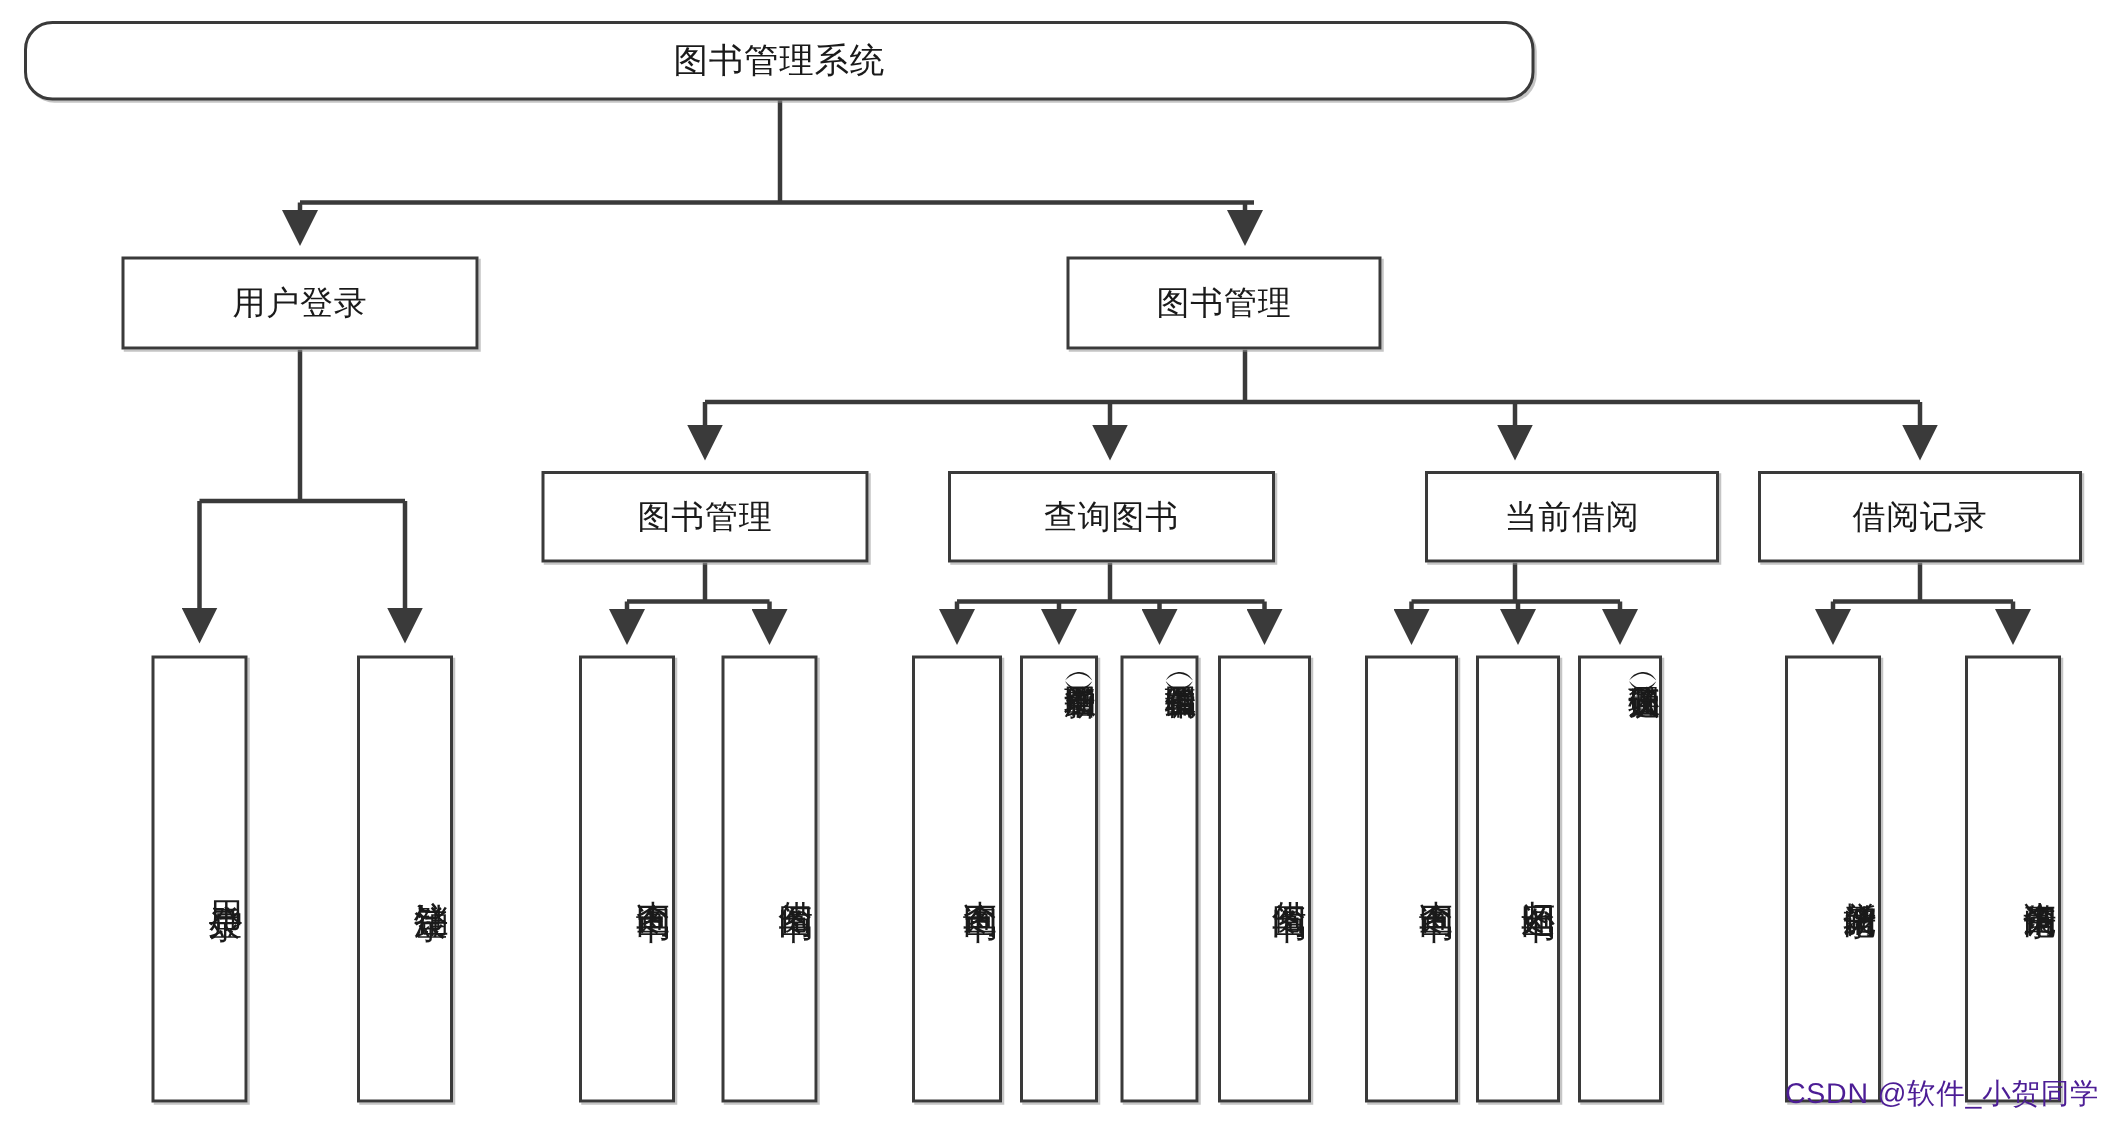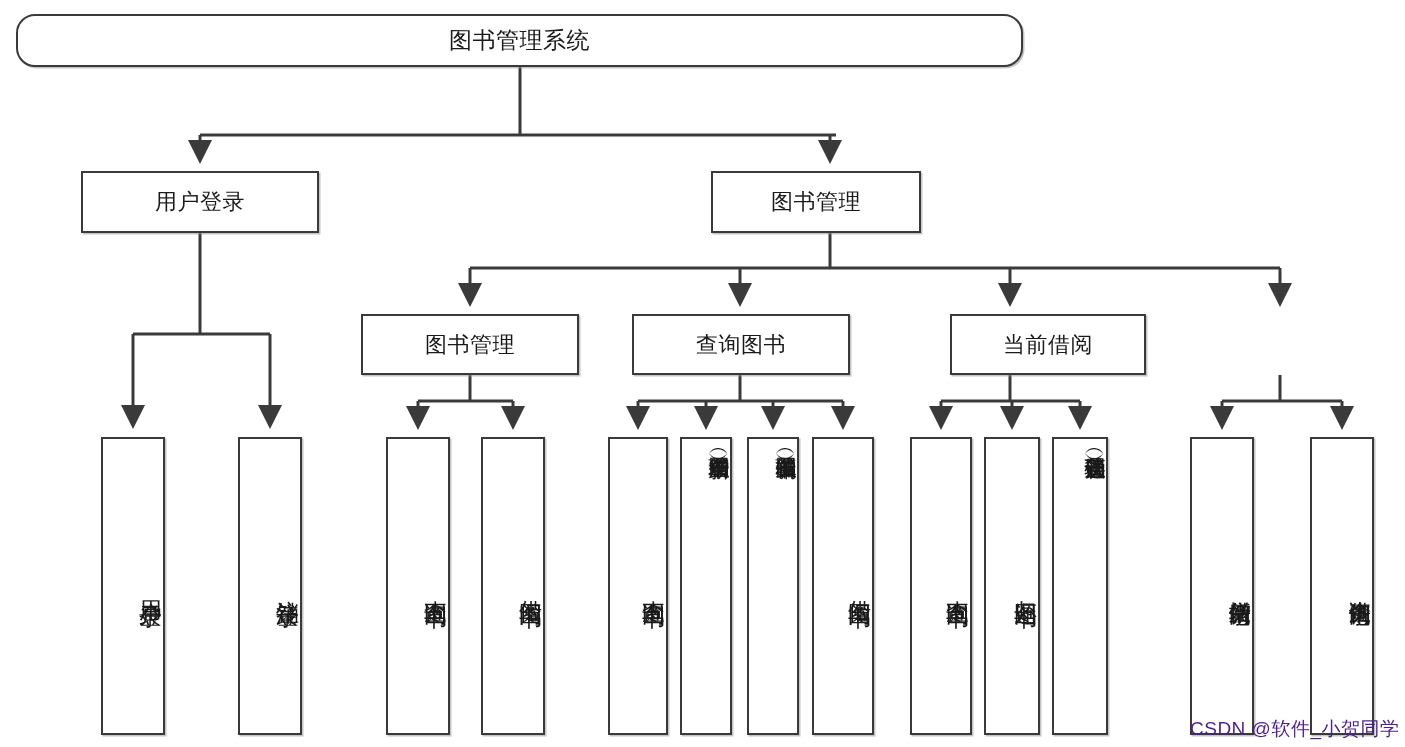--- a/index.html
+++ b/index.html
@@ -138,20 +138,23 @@
 
   <div class="node node-h" style="left:361px; top:314px; width:218px; height:61px;">
     <span>图书管理</span>
   </div>
   <div class="node node-h" style="left:632px; top:314px; width:218px; height:61px;">
     <span>查询图书</span>
   </div>
   <div class="node node-h" style="left:950px; top:314px; width:196px; height:61px;">
     <span>当前借阅</span>
   </div>
+  <div class="node node-h" style="left:1172px; top:314px; width:216px; height:61px;">
+    <span>借阅记录</span>
+  </div>
 
   <div class="node node-v align-center" style="left:101px; top:437px; width:64px; height:298px;">
     <span class="vtext">用户登录</span>
   </div>
   <div class="node node-v align-center" style="left:238px; top:437px; width:64px; height:298px;">
     <span class="vtext">注销登录</span>
   </div>
 
   <div class="node node-v align-center" style="left:386px; top:437px; width:64px; height:298px;">
     <span class="vtext">查询图书</span>

